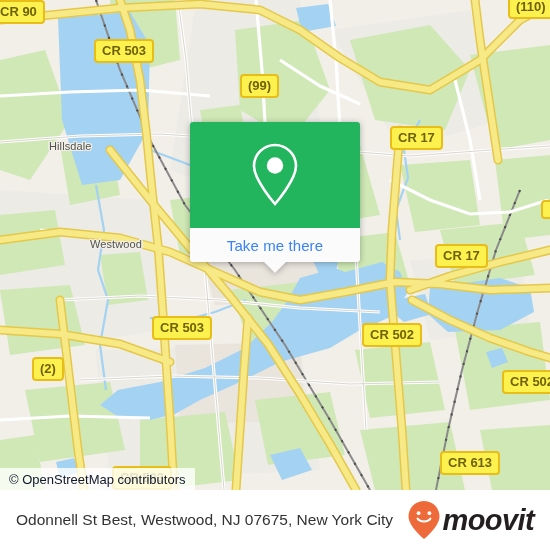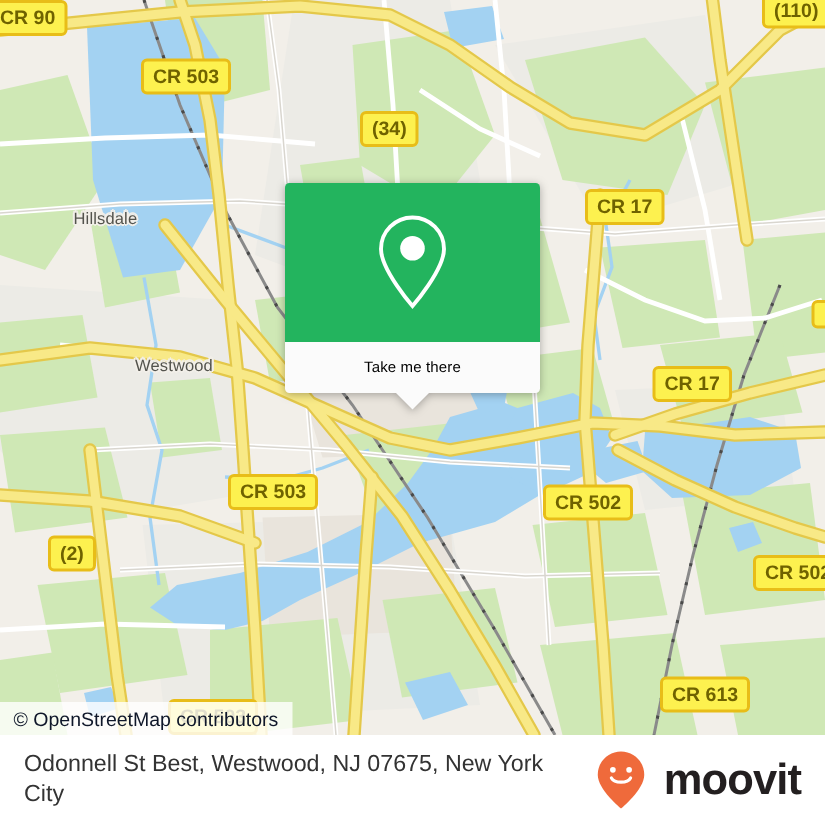--- a/index.html
+++ b/index.html
@@ -75,22 +75,22 @@
   #popup-body {
     background: #fbfbfb;
     height: 34px;
     border-radius: 0 0 3px 3px;
     display: flex;
     align-items: center;
     justify-content: center;
     position: relative;
   }
   #popup-label {
-    color: #000000;
-    font-size: 10px;
+    color: #3b82f6;
+    font-size: 15px;
     letter-spacing: .1px;
   }
   #popup-tail {
     position: absolute;
     left: 50%;
     bottom: -11px;
     margin-left: -11px;
     width: 0; height: 0;
     border-left: 11px solid transparent;
     border-right: 11px solid transparent;
@@ -131,21 +131,22 @@
     color: #333333;
     font-size: 15.5px;
     line-height: 20px;
     max-width: 395px;
     padding-right: 8px;
   }
   #brand {
     flex: 0 0 auto;
     display: flex;
     align-items: center;
-    gap: 12px;
+    gap: 2px;
+    font-style: italic;
   }
   #brand-word {
     color: #231f20;
     font-size: 29px;
     font-weight: 600;
     letter-spacing: -0.6px;
     line-height: 1;
   }
 </style>
 </head>
@@ -300,21 +301,21 @@
         </g>
       </g>
     </svg>
 
     <div class="place-label" style="left:49px; top:140px;">Hillsdale</div>
     <div class="place-label" style="left:90px; top:238px;">Westwood</div>
 
     <div class="shield" style="left:-8px;  top:0px;">CR 90</div>
     <div class="shield" style="left:508px; top:-5px;">(110)</div>
     <div class="shield" style="left:94px;  top:39px;">CR 503</div>
-    <div class="shield" style="left:240px; top:74px;">(34)</div>
+    <div class="shield" style="left:240px; top:74px;">(99)</div>
     <div class="shield" style="left:390px; top:126px;">CR 17</div>
     <div class="shield" style="left:435px; top:244px;">CR 17</div>
     <div class="shield" style="left:541px; top:200px; width:22px; height:19px; padding:0;"></div>
     <div class="shield" style="left:152px; top:316px;">CR 503</div>
     <div class="shield" style="left:362px; top:323px;">CR 502</div>
     <div class="shield" style="left:32px;  top:357px;">(2)</div>
     <div class="shield" style="left:502px; top:370px;">CR 502</div>
     <div class="shield" style="left:440px; top:451px;">CR 613</div>
     <div class="shield" style="left:112px; top:466px;">CR 503</div>
 

